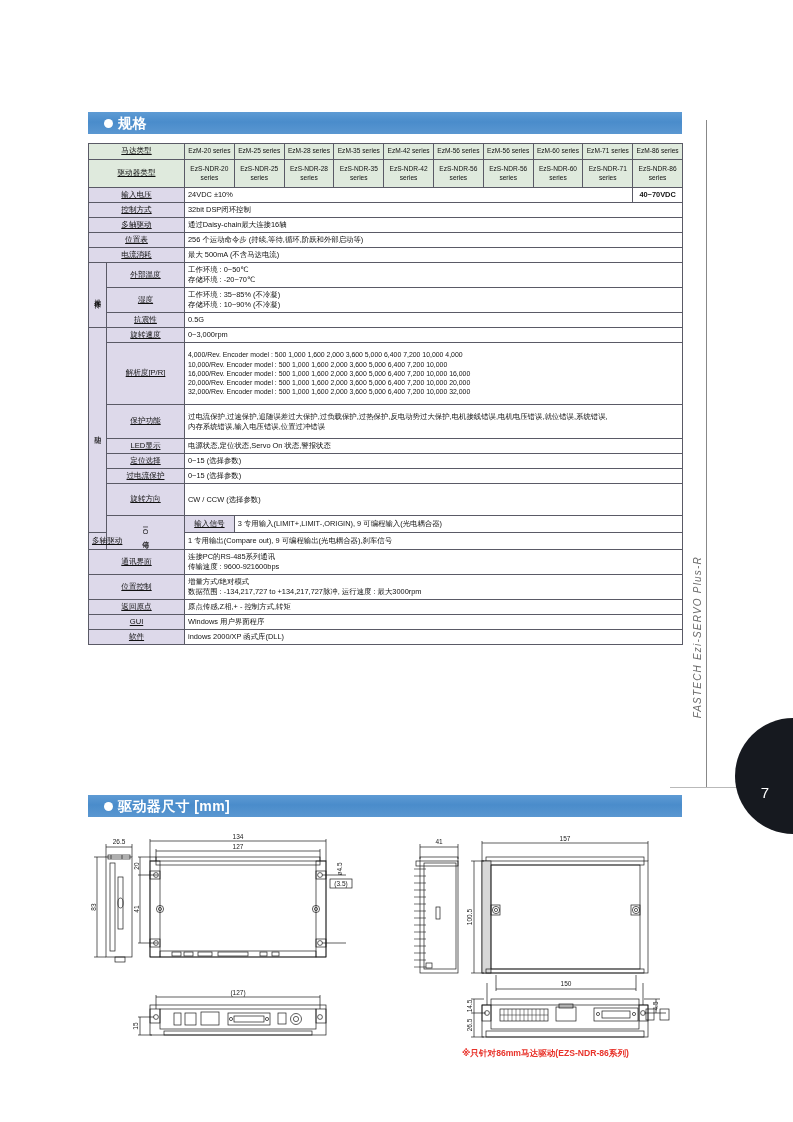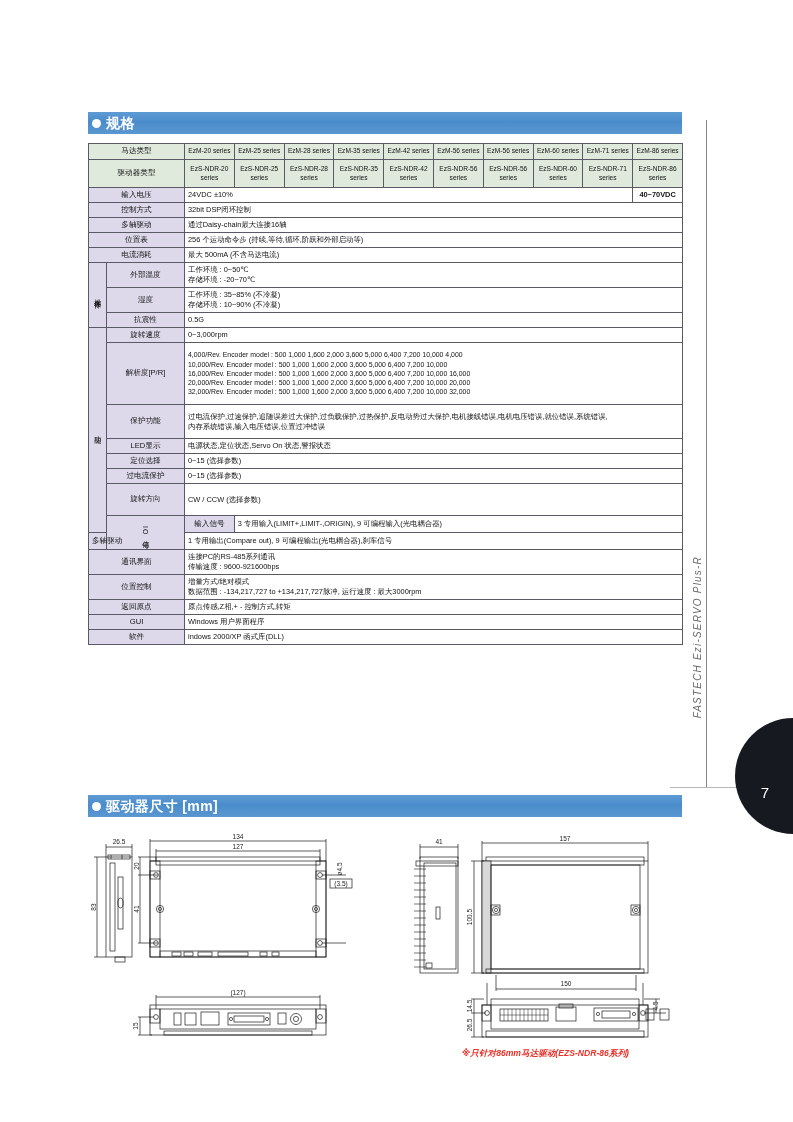--- a/index.html
+++ b/index.html
@@ -17,21 +17,21 @@
 
   
   .section-bar {
     position: absolute;
     left: 88px;
     width: 594px;
     height: 22px;
     background: linear-gradient(180deg, #5e9bd4 0%, #4a8ccb 45%, #5a97d1 100%);
     display: flex;
     align-items: center;
-    padding-left: 4px;
+    padding-left: 16px;
   }
   .section-bar .bullet {
     width: 9px; height: 9px; border-radius: 50%;
     background: #ffffff;
     margin-right: 5px;
     flex: 0 0 auto;
   }
   .section-bar .title {
     color: #ffffff;
     font-size: 14px;
@@ -68,20 +68,21 @@
     writing-mode: vertical-rl;
     display: inline-block;
     letter-spacing: 1px;
     white-space: nowrap;
   }
   .lbl {
     background: #ddd9ea;
     text-align: center;
     font-size: 7.6px;
     white-space: nowrap;
+    text-decoration: underline;
   }
   .lbl-green { background: #dfeadd; }
   .val {
     background: #ffffff;
     text-align: left;
     padding-left: 4px;
     font-size: 7.4px;
   }
   .val-green {
     background: #dfeadd;
@@ -144,21 +145,20 @@
     left: 88px; top: 833px;
     width: 594px; height: 240px;
   }
   .note-red {
     position: absolute;
     left: 462px; top: 1048px;
     font-size: 8.6px;
     font-weight: 700;
     color: #e8322a;
     white-space: nowrap;
-    font-style: italic;
   }
 </style>
 </head>
 <body>
 
 <div class="section-bar" style="top:112px;">
   <span class="bullet"></span>
   <span class="title">规格</span>
 </div>
 

